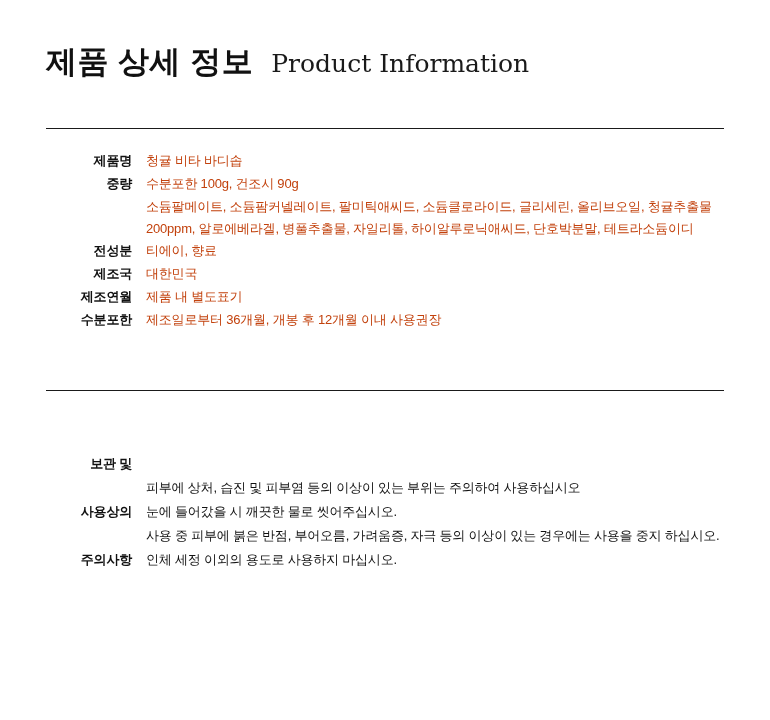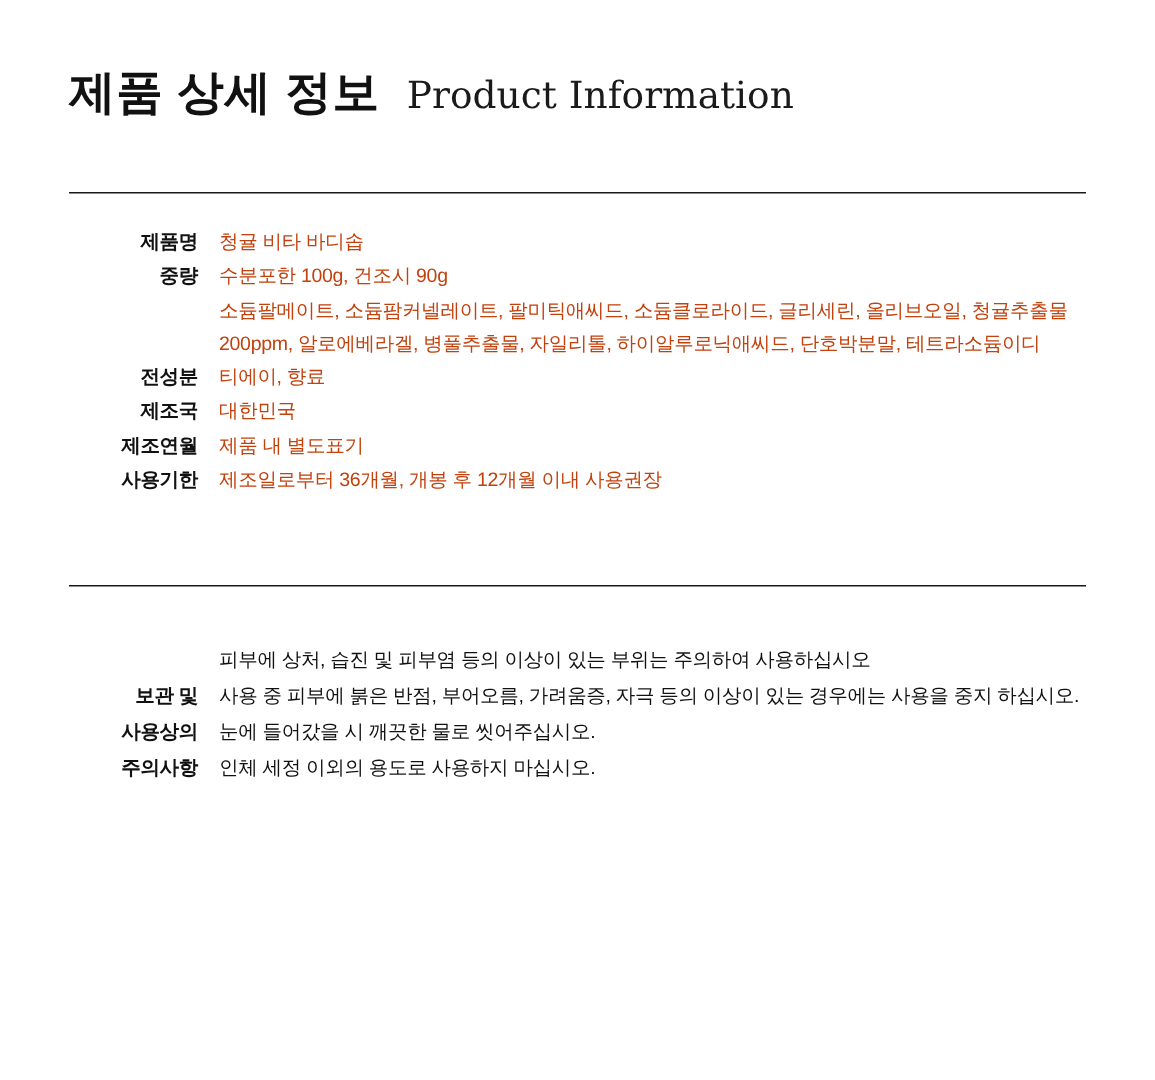--- a/index.html
+++ b/index.html
@@ -98,21 +98,21 @@
     min-width: 100px;
     text-align: right;
     padding-right: 14px;
     box-sizing: border-box;
     font-size: 13px;
     font-weight: 600;
     line-height: 24px;
     color: #111111;
     letter-spacing: -0.2px;
   }
-  .notice-label .lbl-line { display: block; }
+  .notice-label .lbl-line { display: block; margin-top: 24px; }
   .notice-list {
     flex: 1;
     font-size: 13px;
     line-height: 24px;
     color: #111111;
     letter-spacing: -0.2px;
   }
   .notice-list .note-line { display: block; }
 </style>
 </head>
@@ -171,40 +171,40 @@
       <div class="row-label">
         <span class="lbl-line">제조연월</span>
       </div>
       <div class="row-value">
         <span class="val-line">제품 내 별도표기</span>
       </div>
     </div>
 
     <div class="row">
       <div class="row-label">
-        <span class="lbl-line">사용기한</span>
+        <span class="lbl-line">수분포한</span>
       </div>
       <div class="row-value">
         <span class="val-line">제조일로부터 36개월, 개봉 후 12개월 이내 사용권장</span>
       </div>
     </div>
 
   </div>
 
   <div class="rule rule-mid"></div>
 
   <div class="notice-block">
     <div class="row">
       <div class="notice-label">
         <span class="lbl-line">보관 및</span>
         <span class="lbl-line">사용상의</span>
         <span class="lbl-line">주의사항</span>
       </div>
       <div class="notice-list">
         <span class="note-line">피부에 상처, 습진 및 피부염 등의 이상이 있는 부위는 주의하여 사용하십시오</span>
+        <span class="note-line">눈에 들어갔을 시 깨끗한 물로 씻어주십시오.</span>
         <span class="note-line">사용 중 피부에 붉은 반점, 부어오름, 가려움증, 자극 등의 이상이 있는 경우에는 사용을 중지 하십시오.</span>
-        <span class="note-line">눈에 들어갔을 시 깨끗한 물로 씻어주십시오.</span>
         <span class="note-line">인체 세정 이외의 용도로 사용하지 마십시오.</span>
       </div>
     </div>
   </div>
 
 </div>
 
 </body></html>

